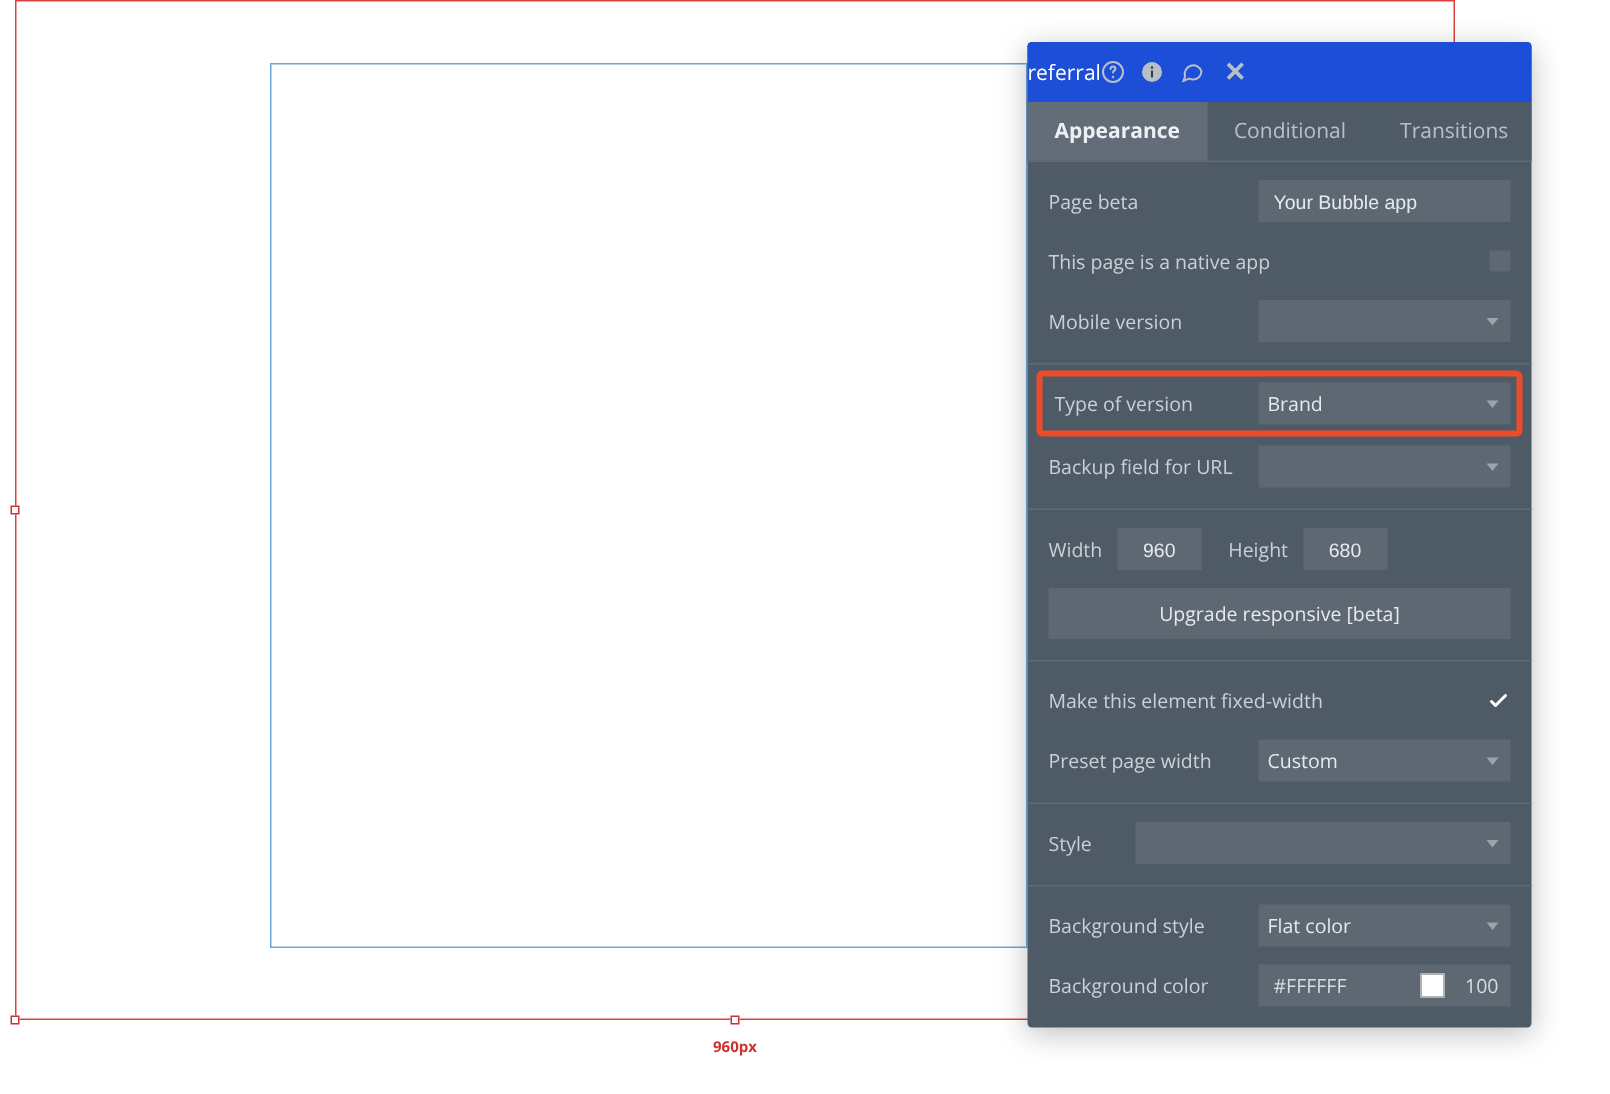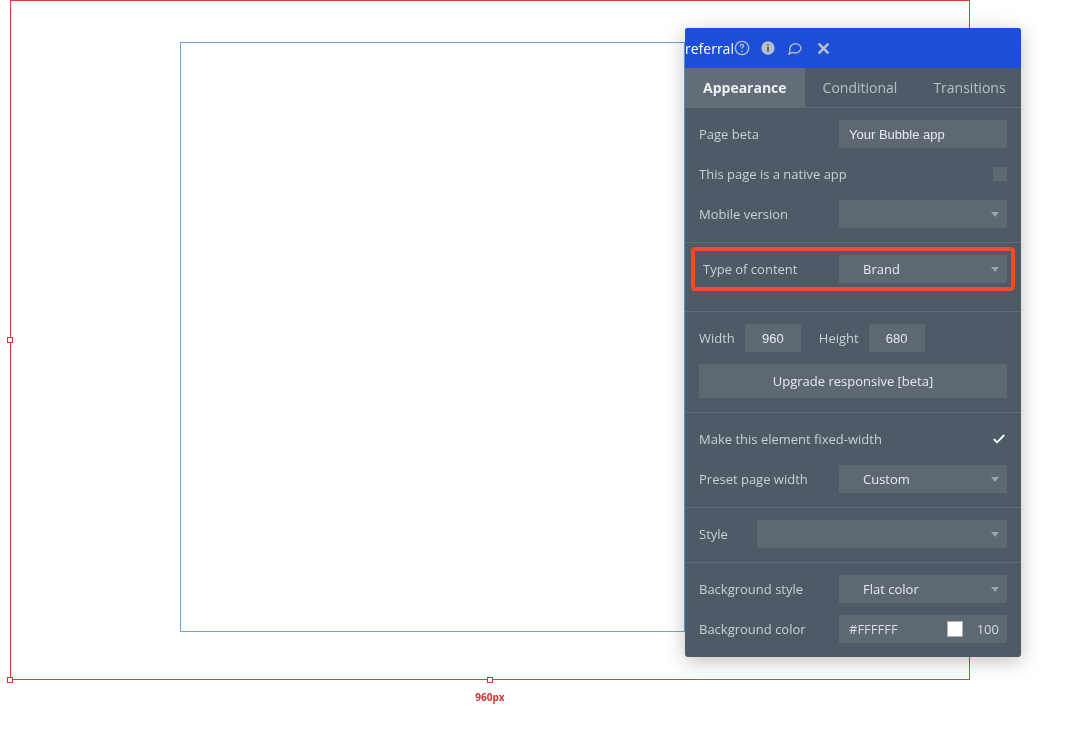--- a/index.html
+++ b/index.html
@@ -150,21 +150,21 @@
     text-align: center;
     font-size: 13px;
   }
   .select {
     background: #5d6873;
     height: 28px;
     width: 168px;
     display: flex;
     align-items: center;
     justify-content: space-between;
-    padding: 0 8px 0 24px;
+    padding: 0 8px 0 6px;
     color: #e7eaed;
     cursor: pointer;
     font-size: 13px;
   }
   .select.full { width: 250px; }
   .select .caret {
     width: 0; height: 0;
     border-left: 4px solid transparent;
     border-right: 4px solid transparent;
     border-top: 5px solid #9aa4ae;
@@ -283,25 +283,32 @@
       <div class="select">
         <span></span>
         <span class="caret"></span>
       </div>
     </div>
   </div>
 
   <div class="section">
     <div class="highlight">
       <div class="row" style="margin-bottom:0;">
-        <span class="row-label" style="padding-left:4px;">Type of content</span>
+        <span class="row-label" style="padding-left:4px;">Type of version</span>
         <div class="select">
           <span>Brand</span>
           <span class="caret"></span>
         </div>
+      </div>
+    </div>
+    <div class="row">
+      <span class="row-label">Backup field for URL</span>
+      <div class="select">
+        <span></span>
+        <span class="caret"></span>
       </div>
     </div>
   </div>
 
   <div class="section">
     <div class="row">
       <div class="dim-row">
         <div class="pair">
           <span class="row-label" style="flex:none;">Width</span>
           <input class="input-num" value="960" style="">

